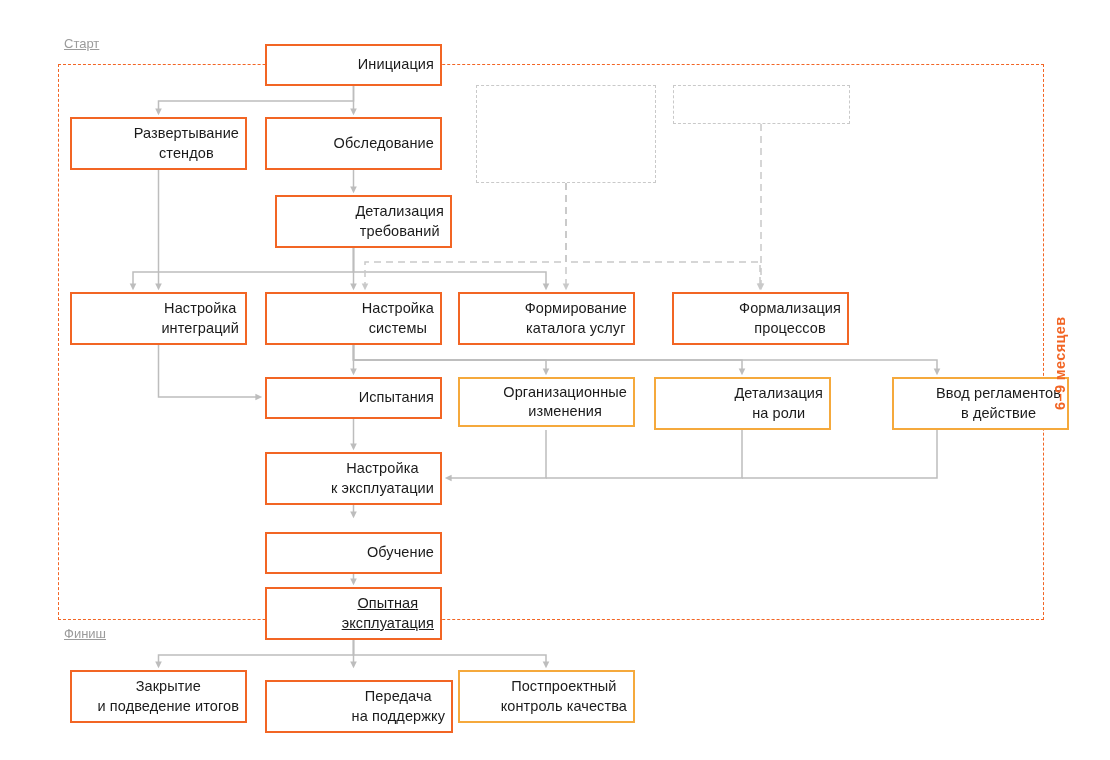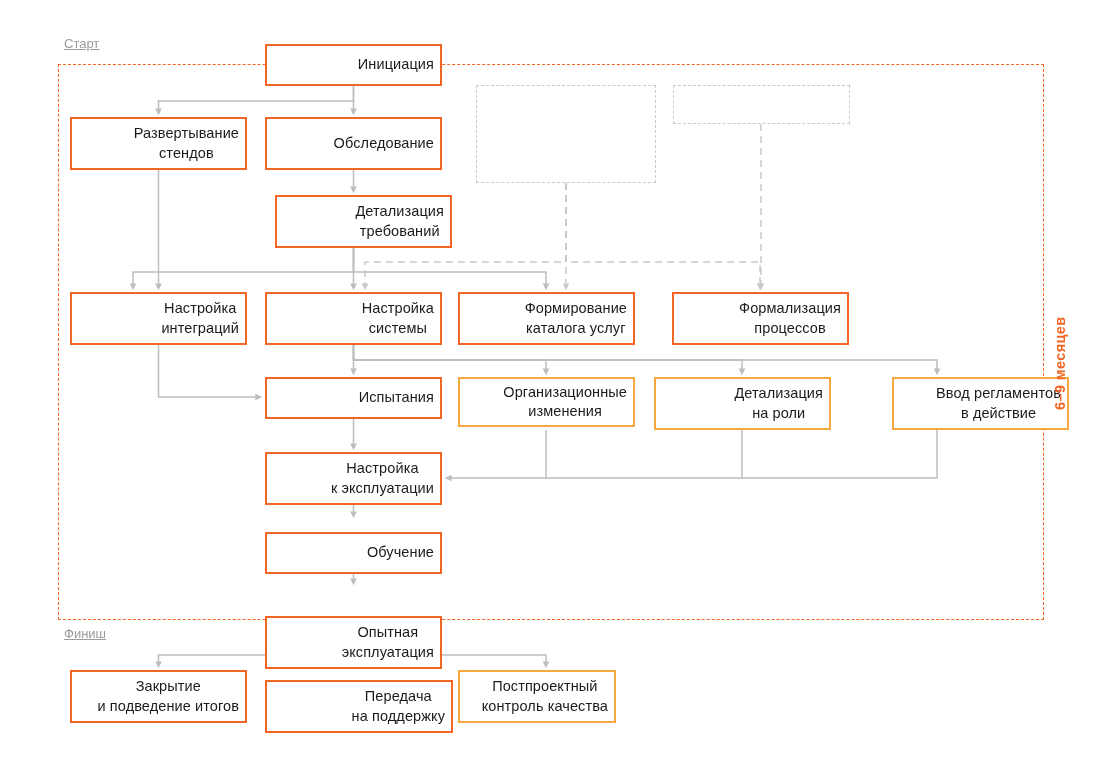--- a/index.html
+++ b/index.html
@@ -213,30 +213,30 @@
       <span>Ввод регламентов
 в действие</span>
     </div>
   <div class="node" style="left:265px;top:452px;width:177px;height:53px;">
       <span>Настройка
 к эксплуатации</span>
     </div>
   <div class="node" style="left:265px;top:532px;width:177px;height:42px;">
       <span>Обучение</span>
     </div>
-  <div class="node" style="left:265px;top:616px;width:177px;height:53px;">
+  <div class="node" style="left:265px;top:587px;width:177px;height:53px;text-decoration:underline;">
       <span>Опытная
 эксплуатация</span>
     </div>
   <div class="node" style="left:70px;top:670px;width:177px;height:53px;">
       <span>Закрытие
 и подведение итогов</span>
     </div>
   <div class="node" style="left:265px;top:680px;width:188px;height:53px;">
       <span>Передача
 на поддержку</span>
     </div>
-  <div class="node amber" style="left:458px;top:670px;width:158px;height:53px;">
+  <div class="node amber" style="left:458px;top:670px;width:177px;height:53px;">
       <span>Постпроектный
 контроль качества</span>
     </div>
 
 </div>
 
 </body></html>

